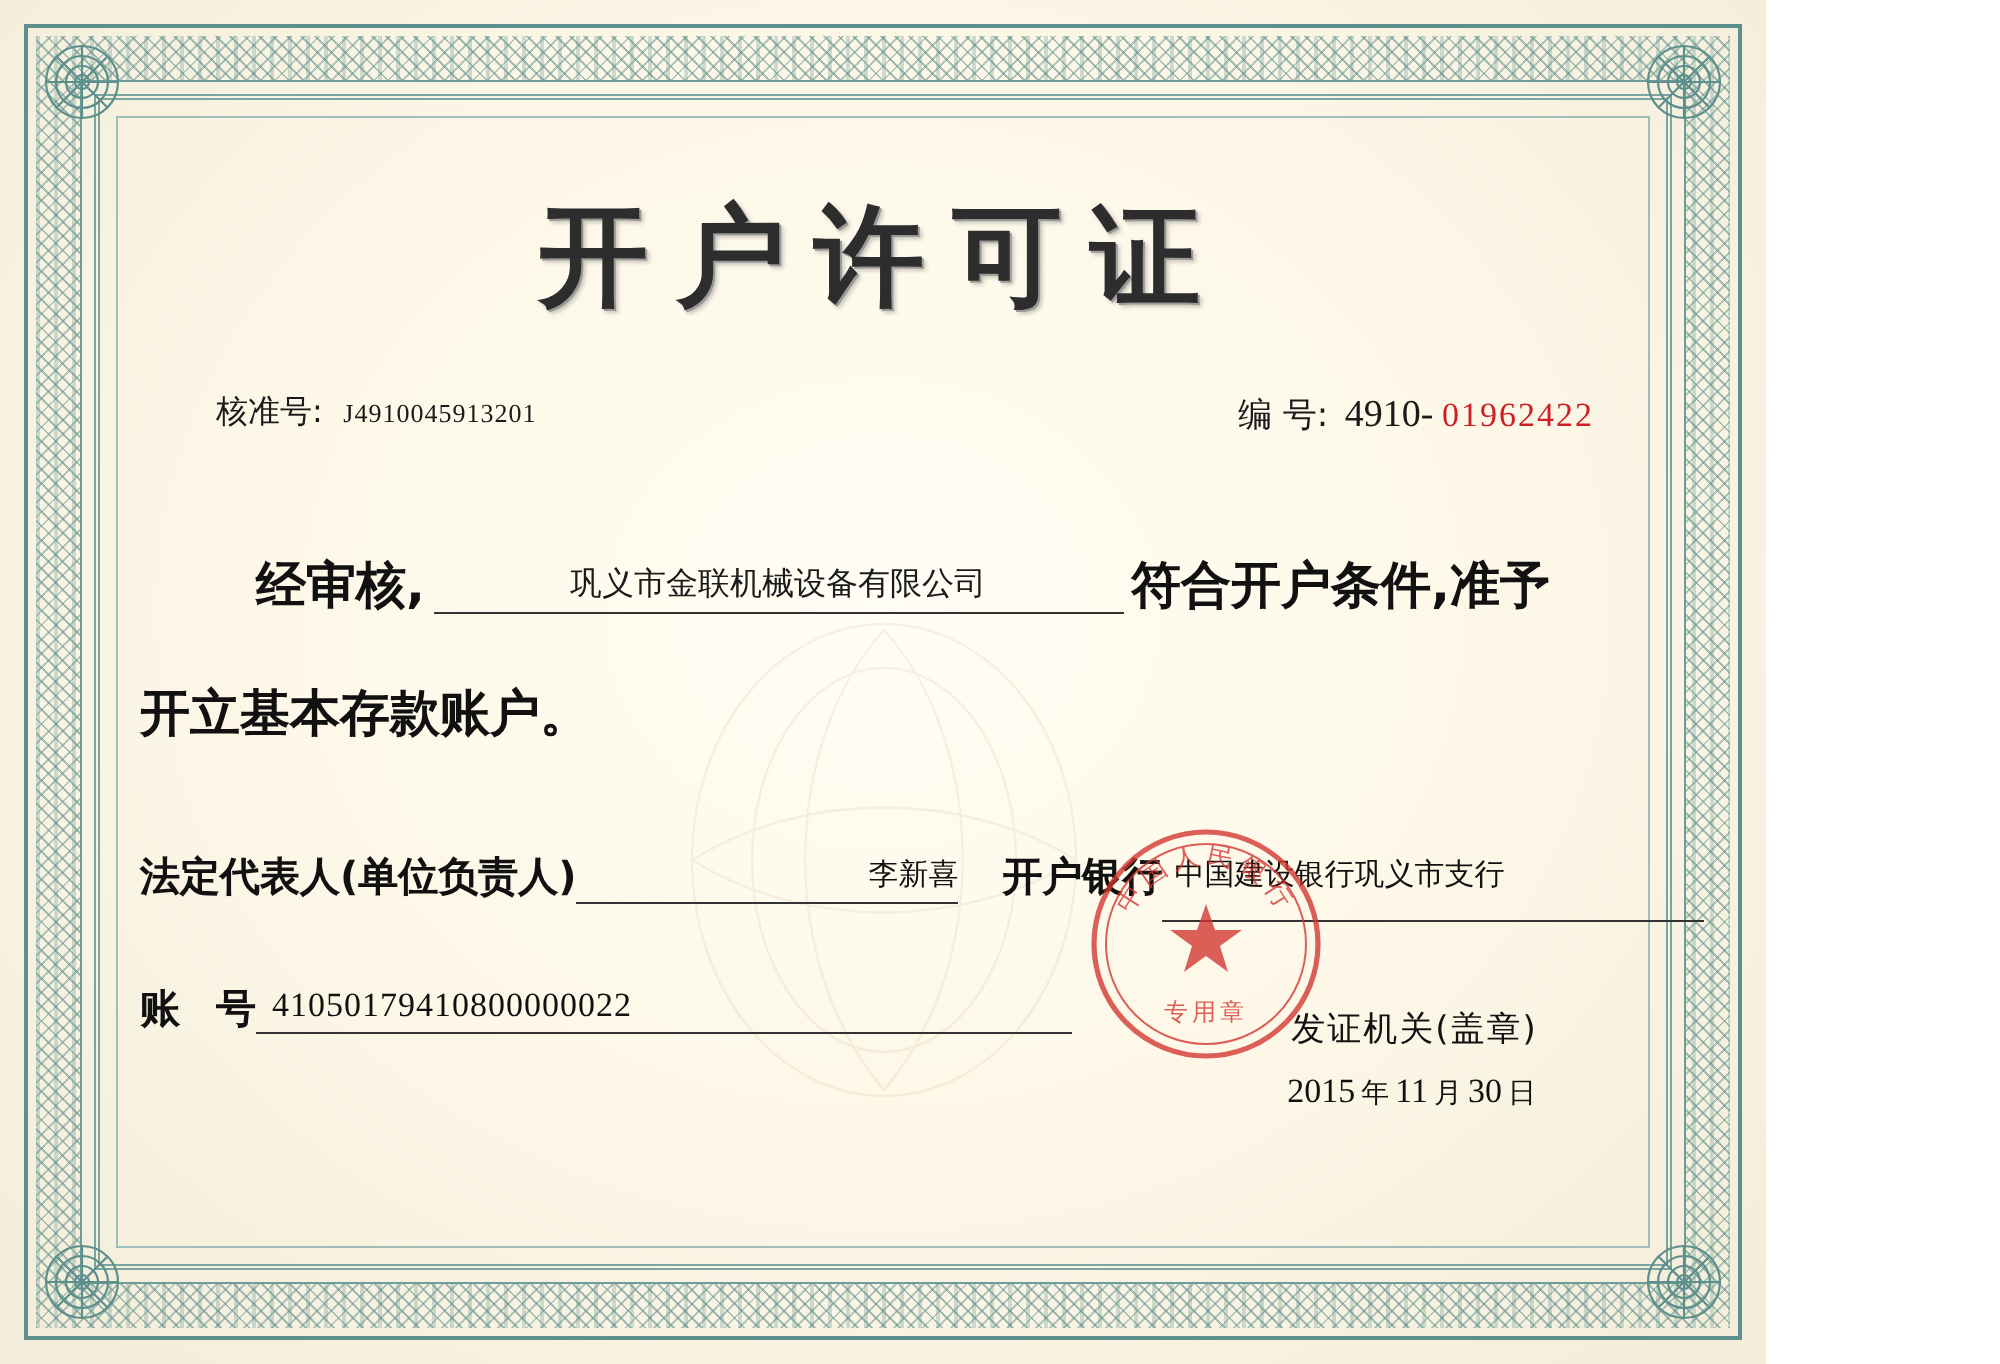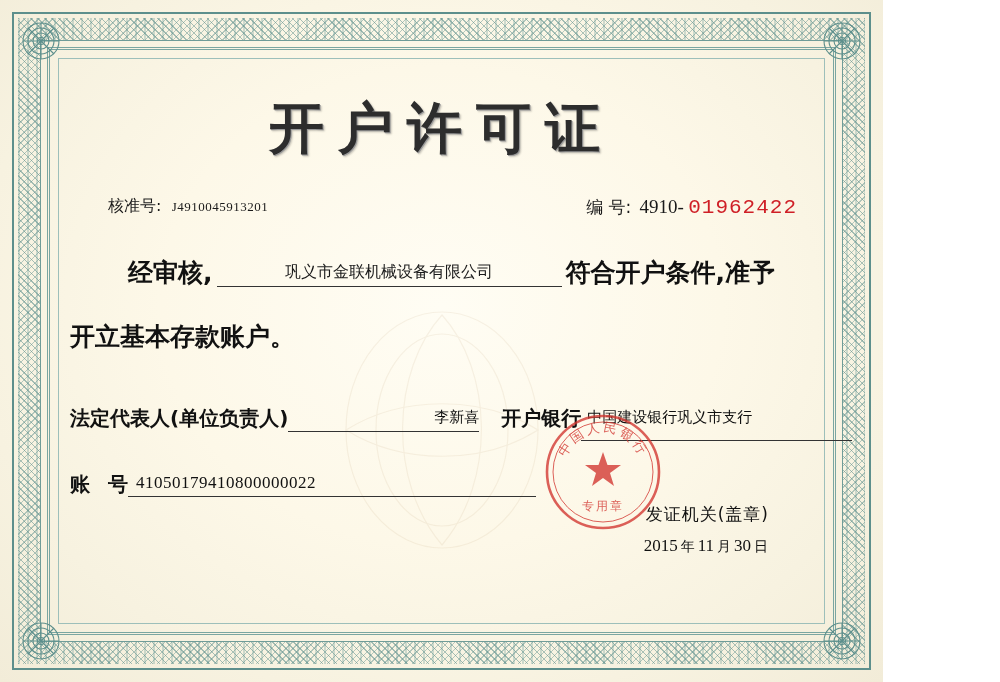--- a/index.html
+++ b/index.html
@@ -129,27 +129,27 @@
   .serial {
     position: absolute;
     right: 16px;
     top: 0;
     white-space: nowrap;
   }
   .serial .label { font-family: "DejaVu Sans", sans-serif; font-size: 17px; }
   .serial .prefix { font-family: "Liberation Serif", serif; font-size: 19px; margin-left: 4px; }
   .serial .red {
     color: #cf1f26;
-    font-family: Liberation Mono, monospace;
-    font-size: 21px;
+    font-family: Liberation Serif, serif;
+    font-size: 17px;
     letter-spacing: 1px;
   }
 
   .body-block {
-    margin-top: 34px;
+    margin-top: 54px;
     font-family: "DejaVu Sans", sans-serif;
     font-size: 25px;
     font-weight: bold;
     color: #111;
   }
   .line1 {
     position: relative;
     height: 42px;
     padding-left: 58px;
     white-space: nowrap;

